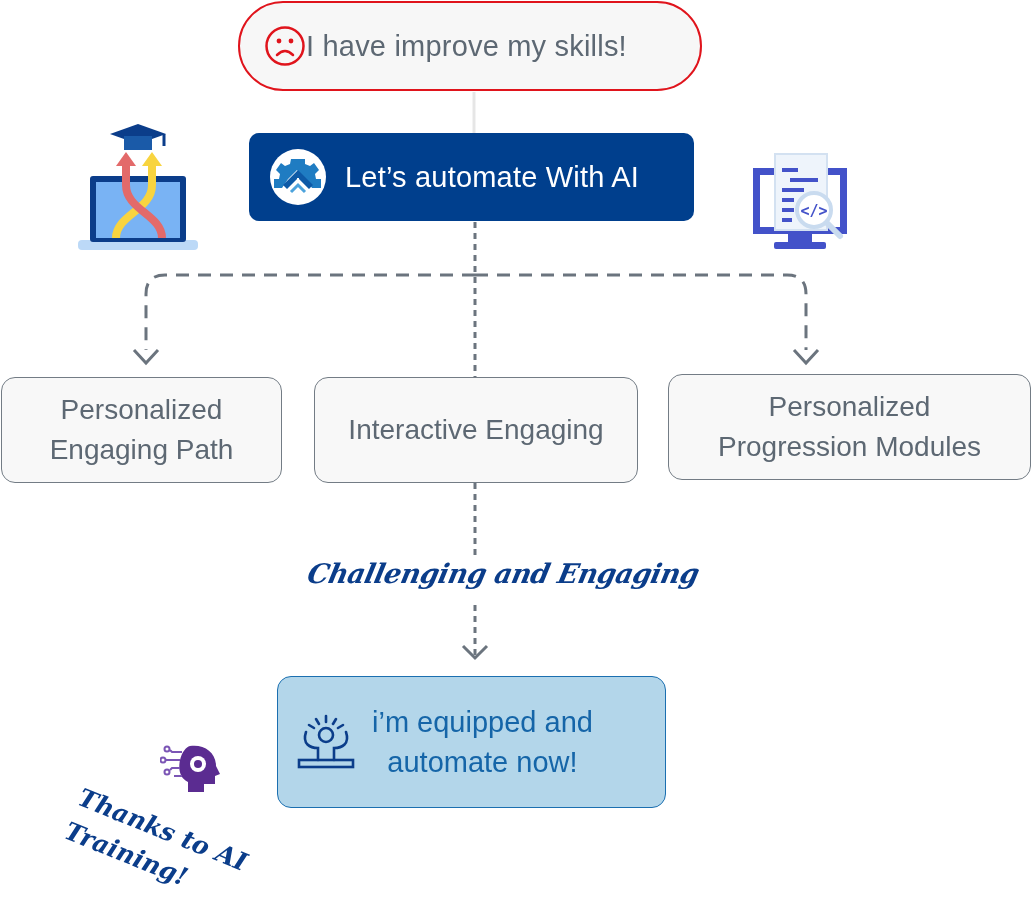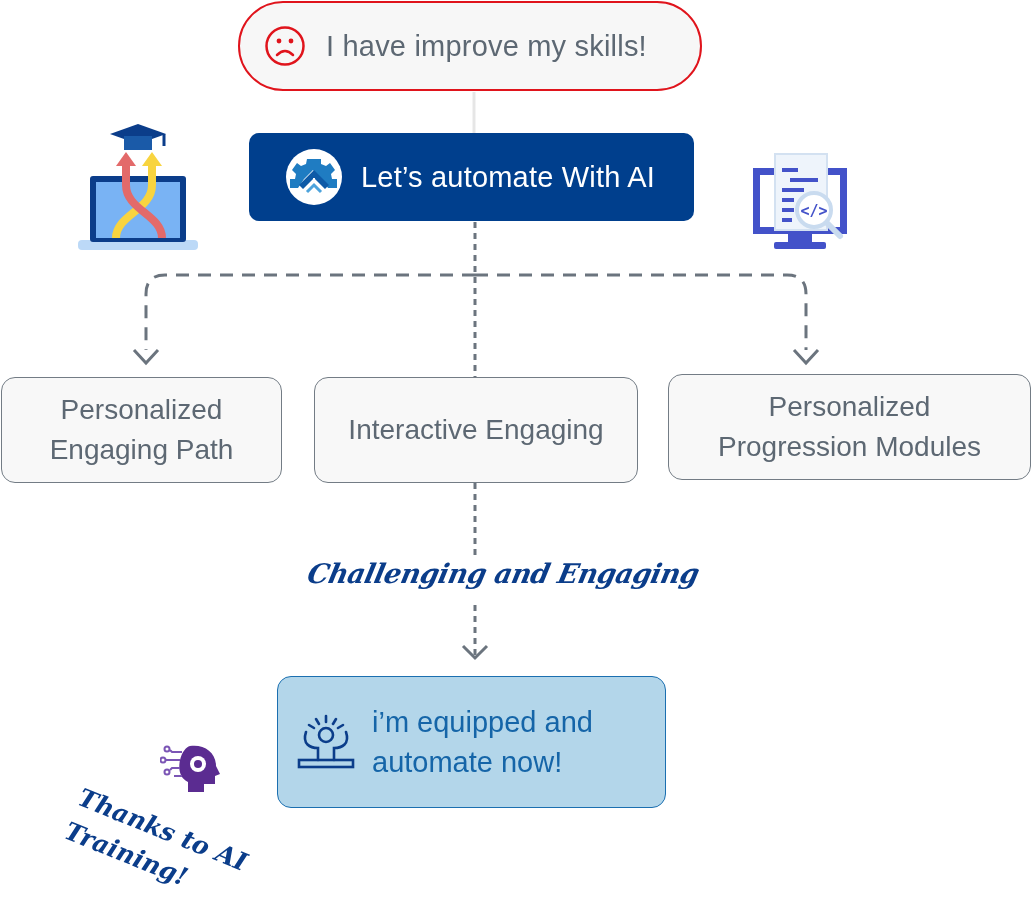--- a/index.html
+++ b/index.html
@@ -7,25 +7,25 @@
          font-family: "Liberation Sans", "DejaVu Sans", sans-serif; }
   .abs { position: absolute; }
   svg.connectors { position: absolute; left: 0; top: 0; width: 1032px; height: 900px; pointer-events: none; }
 
   .problem-pill {
     left: 238px; top: 1px; width: 464px; height: 90px;
     border: 2.5px solid #e0141c; border-radius: 46px; background: #f7f7f7;
     box-sizing: border-box; display: flex; align-items: center;
   }
   .problem-pill .icon { margin-left: 24px; width: 42px; height: 42px; }
-  .problem-pill .label { margin-left: 20px; font-size: 29px; color: #5d6873; letter-spacing: 0.2px; }
+  .problem-pill .label { margin-left: 0; font-size: 29px; color: #5d6873; letter-spacing: 0.2px; }
 
   .cta {
     left: 249px; top: 133px; width: 445px; height: 88px; background: #003f8d;
-    border-radius: 10px; display: flex; align-items: center; box-sizing: border-box; padding-left: 16px;
+    border-radius: 10px; display: flex; align-items: center; box-sizing: border-box;
   }
   .cta .logo { margin-left: 20px; width: 58px; height: 58px; }
   .cta .label { margin-left: 18px; font-size: 29px; color: #ffffff; letter-spacing: 0.2px; }
 
   .node {
     box-sizing: border-box; border: 1.5px solid #737c85; border-radius: 14px;
     background: #f8f8f8; color: #5d6873; font-size: 28px; text-align: center;
     display: flex; flex-direction: column; justify-content: center; line-height: 40px;
   }
   .node-1 { left: 1px; top: 377px; width: 281px; height: 106px; }
@@ -33,21 +33,21 @@
   .node-3 { left: 668px; top: 374px; width: 363px; height: 106px; }
 
   .script-text {
     font-family: "DejaVu Serif", serif; font-style: italic; color: #0b3d8a; font-weight: bold;
   }
   .challenge { left: 308px; top: 558px; font-size: 27px; letter-spacing: -0.5px; transform: skewX(-12deg); }
 
   .outcome {
     left: 277px; top: 676px; width: 389px; height: 132px; background: #b3d6ea;
     border: 1.5px solid #1b6fb0; border-radius: 14px; box-sizing: border-box;
-    display: flex; align-items: center;
+    display: flex; align-items: center; text-align: center;
   }
   .outcome .icon { margin-left: 16px; width: 64px; height: 64px; }
   .outcome .label { margin-left: 14px; font-size: 29px; color: #1565a8; line-height: 40px; }
 
   .thanks { left: 86px; top: 780px; font-size: 25px; line-height: 36px; transform: rotate(22deg); transform-origin: left top; }
   .ai-head { left: 160px; top: 742px; width: 62px; height: 52px; }
 
   .ill-laptop { left: 76px; top: 120px; width: 124px; height: 136px; }
   .ill-monitor { left: 750px; top: 150px; width: 100px; height: 102px; }
 </style>

